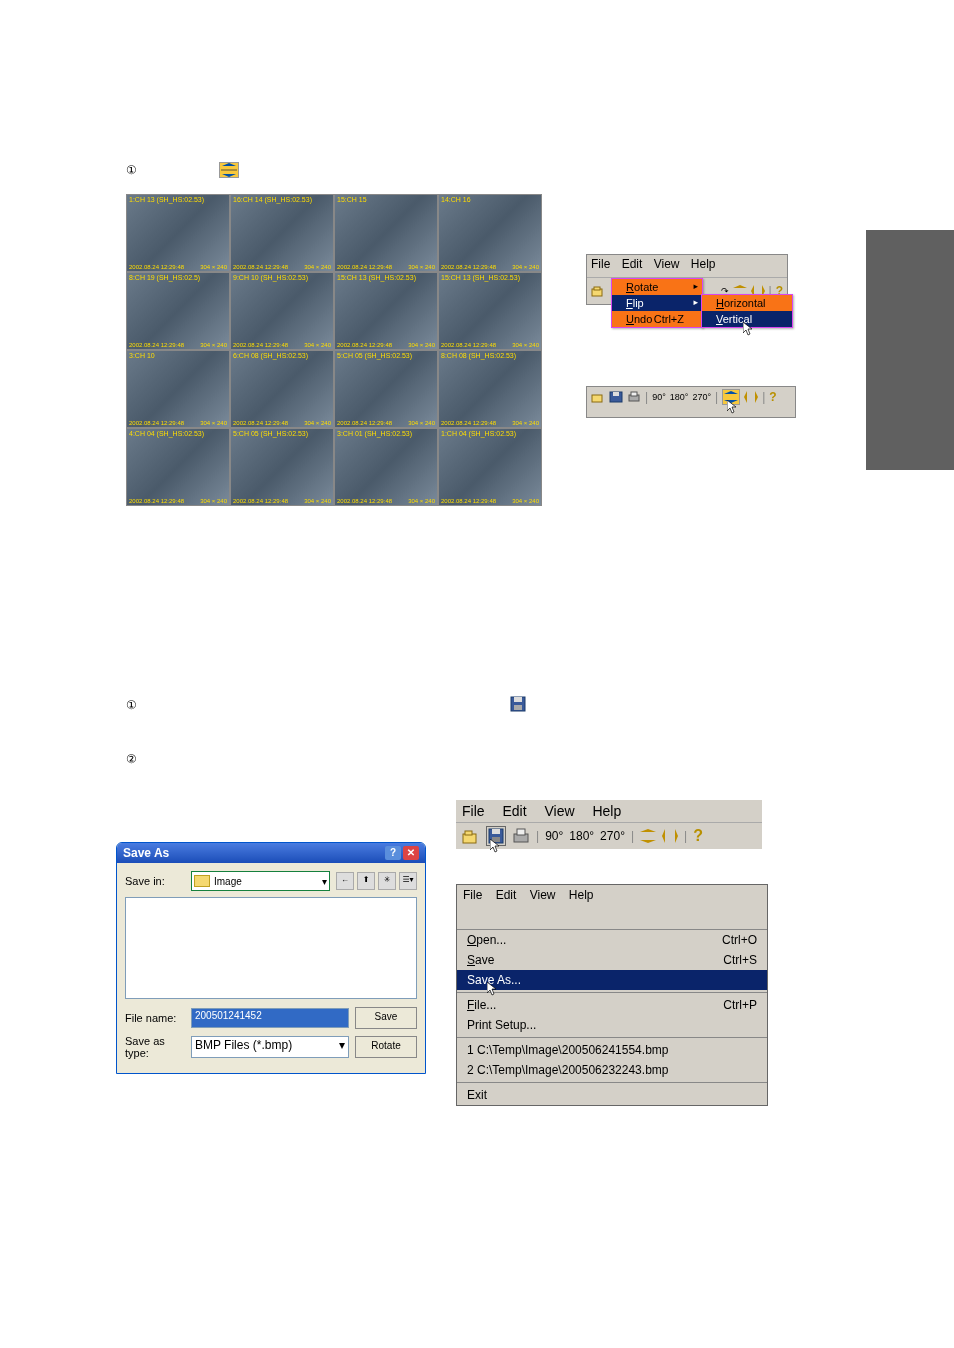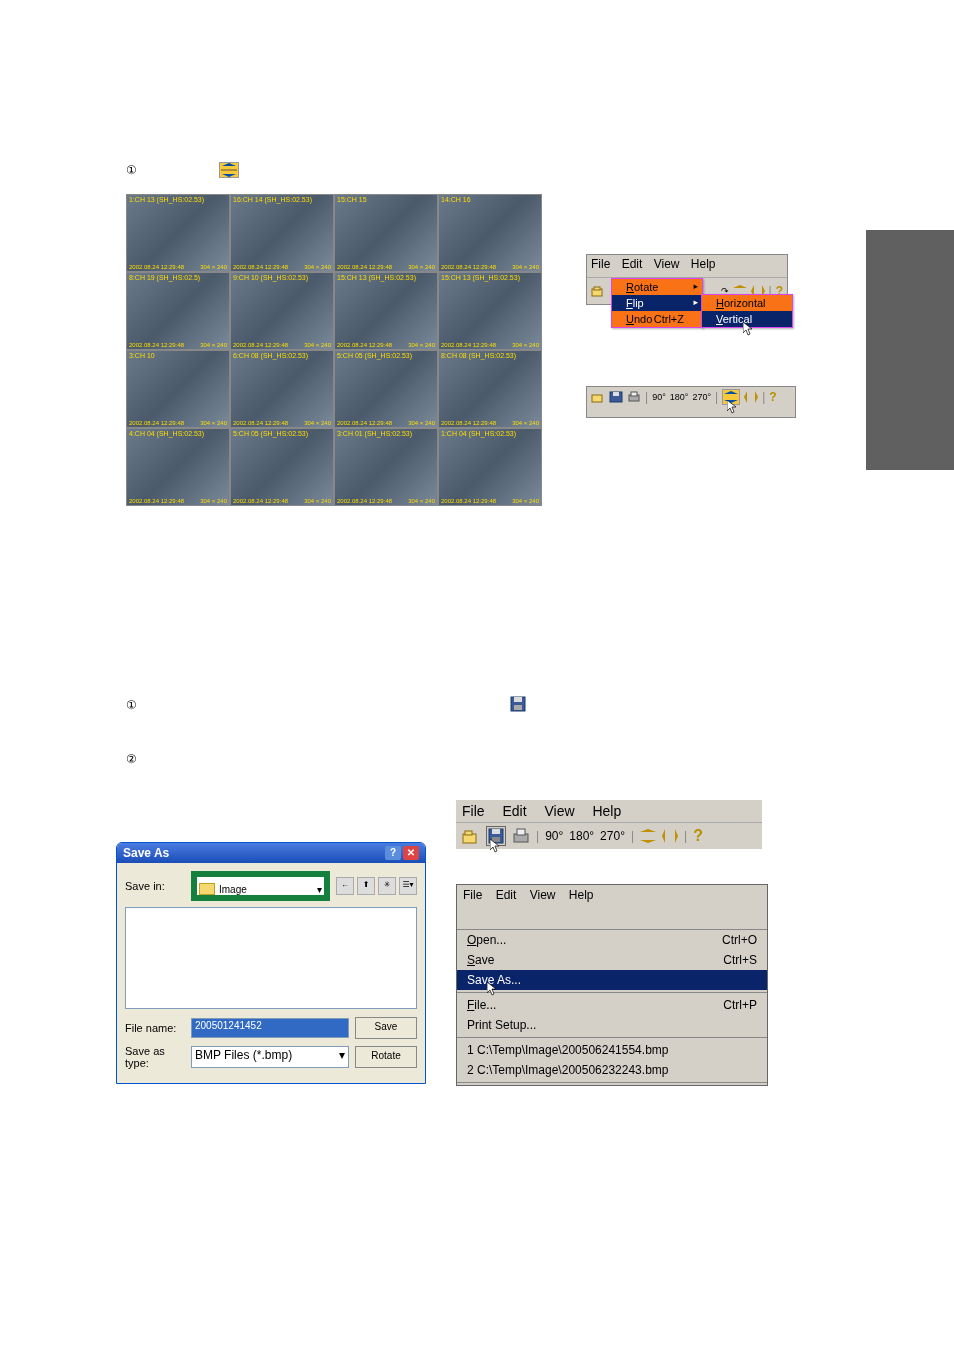--- a/index.html
+++ b/index.html
@@ -230,25 +230,25 @@
     align-items: center;
     gap: 6px;
     margin-bottom: 6px;
     font-size: 11px;
   }
   .saveas-row label { width: 60px; }
   .saveas-select {
     flex: 1;
     height: 18px;
     background: #fff;
-    border: 6px solid #15803d;
+    border: 1px solid #15803d;
     font-size: 10px;
     padding: 0 2px;
     display: flex;
-    align-items: flex-end;
+    align-items: center;
   }
   .folder-icon {
     width: 14px; height: 10px;
     background: #f5d870;
     border: 1px solid #c0a020;
     margin-right: 4px;
   }
   .saveas-iconrow { display: flex; gap: 3px; }
   .saveas-iconrow .mini-icon {
     width: 16px; height: 16px;
@@ -609,20 +609,24 @@
     <div class="file-sep"></div>
     <div class="file-item">
       <span>1 C:\Temp\Image\200506241554.bmp</span>
         <span></span>
     </div>
     <div class="file-item">
       <span>2 C:\Temp\Image\200506232243.bmp</span>
         <span></span>
     </div>
     <div class="file-sep"></div>
+    <div class="file-item">
+      <span>Exit</span>
+        <span></span>
+    </div>
   </div>
 </div>
 
 <div class="saveas-dialog">
   <div class="saveas-title">
     <span>Save As</span>
     <div class="title-buttons">
       <div class="title-btn help">?</div>
       <div class="title-btn">✕</div>
     </div>

